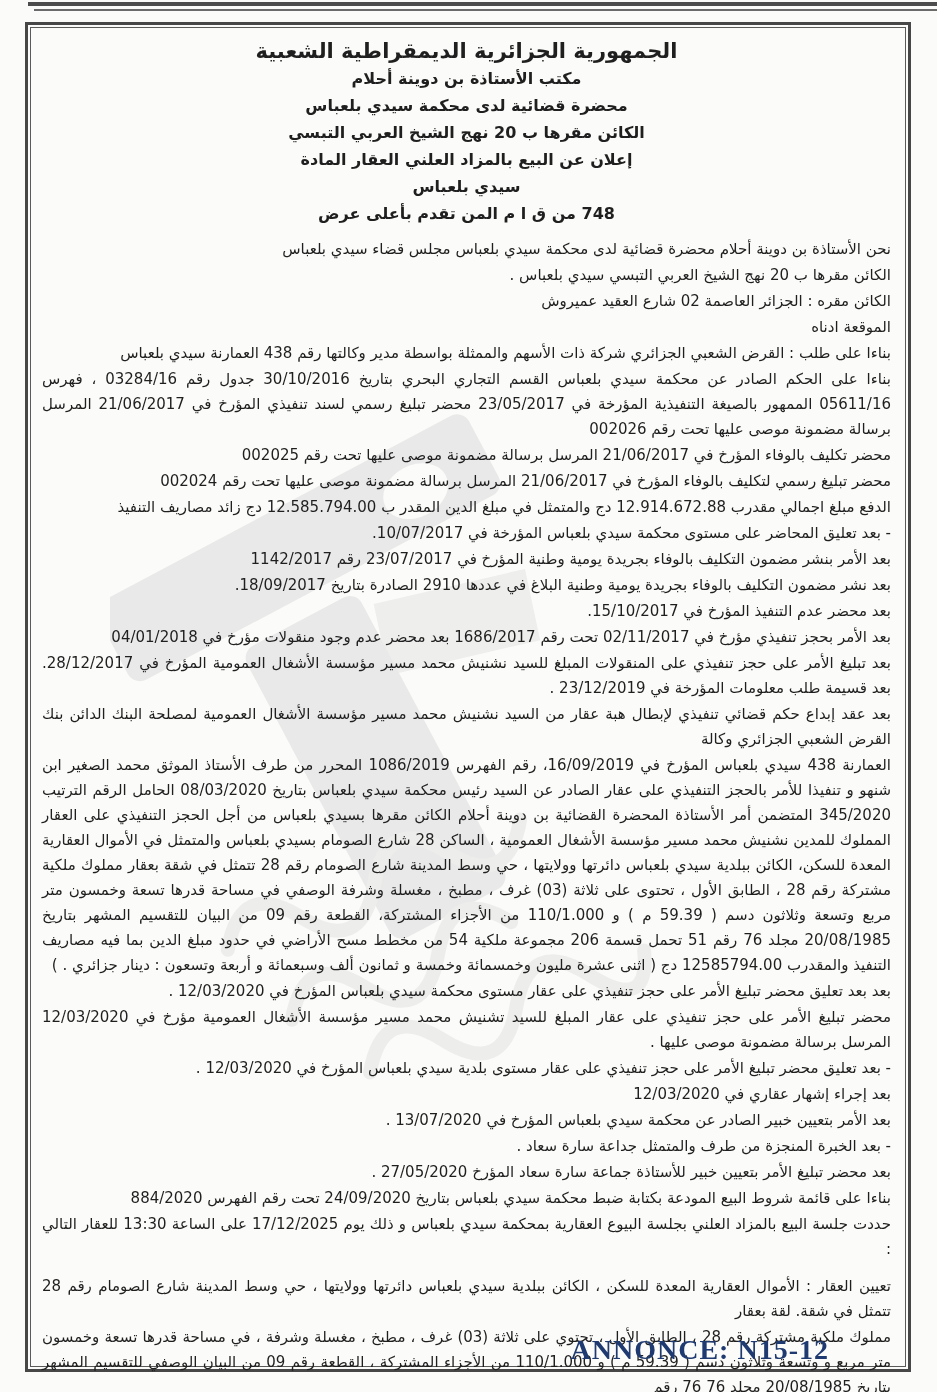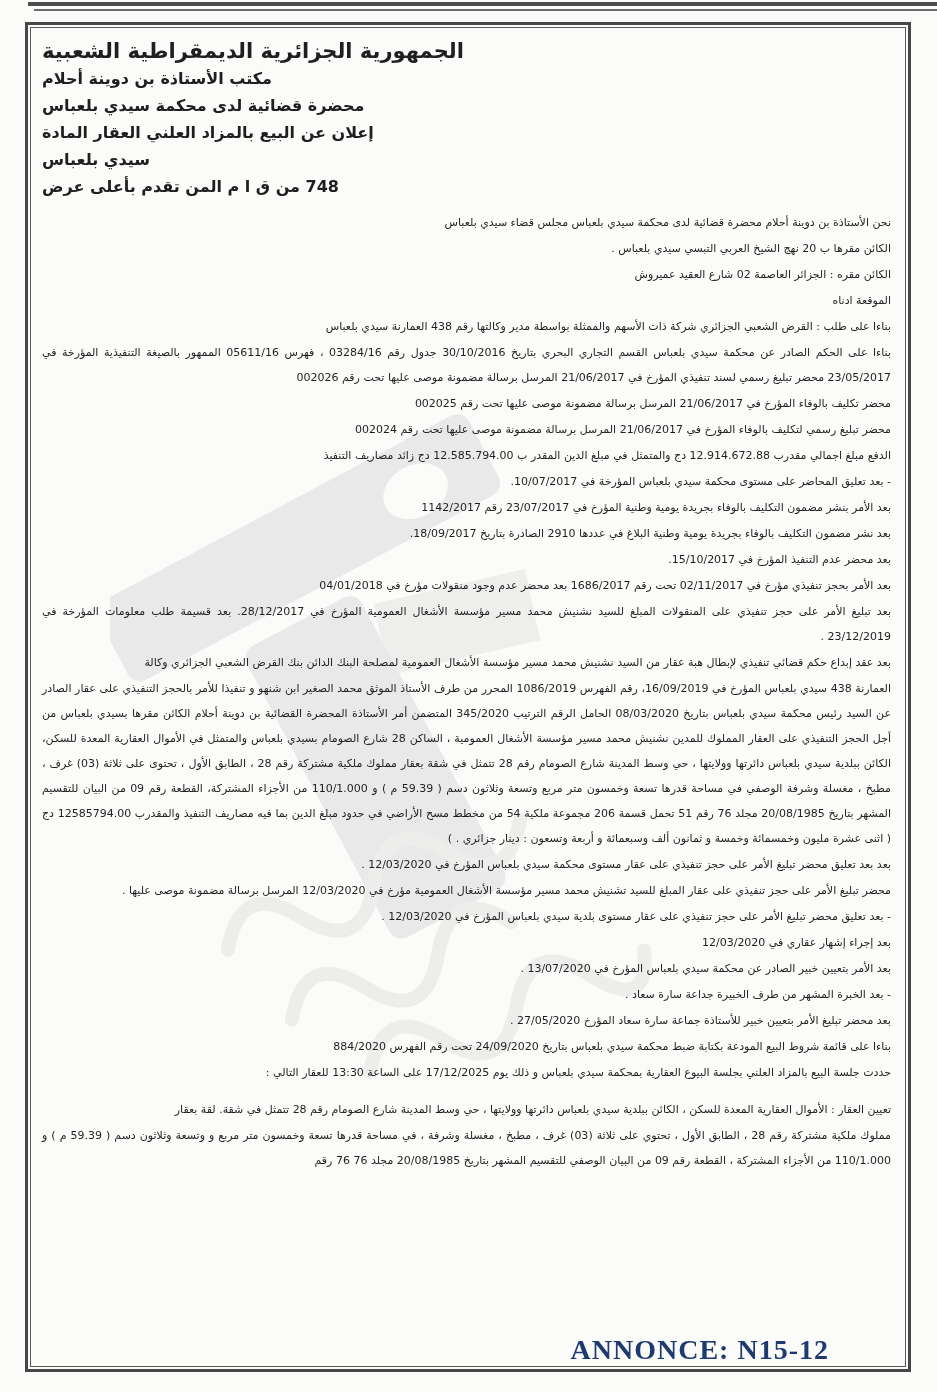--- a/index.html
+++ b/index.html
@@ -23,29 +23,29 @@
   }
   
   .watermark{
     position:absolute;left:110px;top:390px;width:660px;height:720px;
     z-index:0;pointer-events:none;opacity:.55;
   }
   .content{
     position:absolute;left:42px;right:46px;top:38px;z-index:1;
     direction:rtl;
   }
-  .header{text-align:left;margin-bottom:10px;}
+  .header{text-align:center;margin-bottom:10px;}
   .hline{
     font-weight:bold;font-size:16px;line-height:27px;margin:0;
     letter-spacing:0;
   }
   .hline:first-child{font-size:21px;}
   .body-text{margin-top:4px;}
   .para{
-    margin:0 0 1px 0;font-size:11px;line-height:25px;
+    margin:0 0 1px 0;font-size:15px;line-height:25px;
     text-align:justify;
   }
   .para:empty{height:10px;}
   .annonce{
     position:absolute;right:108px;bottom:26px;z-index:2;
     font-family:"Liberation Serif",serif;font-weight:bold;
     font-size:28px;letter-spacing:1px;background:transparent;
   }
 </style>
 </head>
@@ -70,20 +70,21 @@
     <path d="M150 560 q 40 -60 80 0 t 80 0 t 80 0"></path>
     <path d="M200 640 q 40 -60 80 0 t 80 0 t 80 0 t 60 0"></path>
   </g>
 </svg>
 
 <div class="content" dir="rtl">
   <div class="header">
       <p class="hline">الجمهورية الجزائرية الديمقراطية الشعبية</p>
       <p class="hline">مكتب الأستاذة بن دوينة أحلام</p>
       <p class="hline">محضرة قضائية لدى محكمة سيدي بلعباس</p>
+      <p class="hline">الكائن مقرها ب 20 نهج الشيخ العربي التبسي</p>
       <p class="hline">إعلان عن البيع بالمزاد العلني العقار المادة</p>
       <p class="hline">سيدي بلعباس</p>
       <p class="hline">748 من ق ا م المن تقدم بأعلى عرض</p>
     </div>
   <div class="body-text">
       <p class="para">نحن الأستاذة بن دوينة أحلام محضرة قضائية لدى محكمة سيدي بلعباس مجلس قضاء سيدي بلعباس</p>
       <p class="para">الكائن مقرها ب 20 نهج الشيخ العربي التبسي سيدي بلعباس .</p>
       <p class="para">الكائن مقره : الجزائر العاصمة 02 شارع العقيد عميروش</p>
       <p class="para">الموقعة ادناه</p>
       <p class="para">بناءا على طلب : القرض الشعبي الجزائري شركة ذات الأسهم والممثلة بواسطة مدير وكالتها رقم 438 العمارنة سيدي بلعباس</p>
@@ -97,21 +98,21 @@
       <p class="para">بعد محضر عدم التنفيذ المؤرخ في 15/10/2017.</p>
       <p class="para">بعد الأمر بحجز تنفيذي مؤرخ في 02/11/2017 تحت رقم 1686/2017 بعد محضر عدم وجود منقولات مؤرخ في 04/01/2018</p>
       <p class="para">بعد تبليغ الأمر على حجز تنفيذي على المنقولات المبلغ للسيد نشنيش محمد مسير مؤسسة الأشغال العمومية المؤرخ في 28/12/2017. بعد قسيمة طلب معلومات المؤرخة في 23/12/2019 .</p>
       <p class="para">بعد عقد إبداع حكم قضائي تنفيذي لإبطال هبة عقار من السيد نشنيش محمد مسير مؤسسة الأشغال العمومية لمصلحة البنك الدائن بنك القرض الشعبي الجزائري وكالة</p>
       <p class="para">العمارنة 438 سيدي بلعباس المؤرخ في 16/09/2019، رقم الفهرس 1086/2019 المحرر من طرف الأستاذ الموثق محمد الصغير ابن شنهو و تنفيذا للأمر بالحجز التنفيذي على عقار الصادر عن السيد رئيس محكمة سيدي بلعباس بتاريخ 08/03/2020 الحامل الرقم الترتيب 345/2020 المتضمن أمر الأستاذة المحضرة القضائية بن دوينة أحلام الكائن مقرها بسيدي بلعباس من أجل الحجز التنفيذي على العقار المملوك للمدين نشنيش محمد مسير مؤسسة الأشغال العمومية ، الساكن 28 شارع الصومام بسيدي بلعباس والمتمثل في الأموال العقارية المعدة للسكن، الكائن ببلدية سيدي بلعباس دائرتها وولايتها ، حي وسط المدينة شارع الصومام رقم 28 تتمثل في شقة بعقار مملوك ملكية مشتركة رقم 28 ، الطابق الأول ، تحتوى على ثلاثة (03) غرف ، مطبخ ، مغسلة وشرفة الوصفي في مساحة قدرها تسعة وخمسون متر مربع وتسعة وثلاثون دسم ( 59.39 م ) و 110/1.000 من الأجزاء المشتركة، القطعة رقم 09 من البيان للتقسيم المشهر بتاريخ 20/08/1985 مجلد 76 رقم 51 تحمل قسمة 206 مجموعة ملكية 54 من مخطط مسح الأراضي في حدود مبلغ الدين بما فيه مصاريف التنفيذ والمقدرب 12585794.00 دج ( اثنى عشرة مليون وخمسمائة وخمسة و ثمانون ألف وسبعمائة و أربعة وتسعون : دينار جزائري . )</p>
       <p class="para">بعد بعد تعليق محضر تبليغ الأمر على حجز تنفيذي على عقار مستوى محكمة سيدي بلعباس المؤرخ في 12/03/2020 .</p>
       <p class="para">محضر تبليغ الأمر على حجز تنفيذي على عقار المبلغ للسيد تشنيش محمد مسير مؤسسة الأشغال العمومية مؤرخ في 12/03/2020 المرسل برسالة مضمونة موصى عليها .</p>
       <p class="para">- بعد تعليق محضر تبليغ الأمر على حجز تنفيذي على عقار مستوى بلدية سيدي بلعباس المؤرخ في 12/03/2020 .</p>
       <p class="para">بعد إجراء إشهار عقاري في 12/03/2020</p>
       <p class="para">بعد الأمر بتعيين خبير الصادر عن محكمة سيدي بلعباس المؤرخ في 13/07/2020 .</p>
-      <p class="para">- بعد الخبرة المشهر من طرف الخبيرة جداعة سارة سعاد .</p>
+      <p class="para">- بعد الخبرة المنجزة من طرف والمتمثل جداعة سارة سعاد .</p>
       <p class="para">بعد محضر تبليغ الأمر بتعيين خبير للأستاذة جماعة سارة سعاد المؤرخ 27/05/2020 .</p>
       <p class="para">بناءا على قائمة شروط البيع المودعة بكتابة ضبط محكمة سيدي بلعباس بتاريخ 24/09/2020 تحت رقم الفهرس 884/2020</p>
       <p class="para">حددت جلسة البيع بالمزاد العلني بجلسة البيوع العقارية بمحكمة سيدي بلعباس و ذلك يوم 17/12/2025 على الساعة 13:30 للعقار التالي :</p>
       <p class="para"></p>
       <p class="para">تعيين العقار : الأموال العقارية المعدة للسكن ، الكائن ببلدية سيدي بلعباس دائرتها وولايتها ، حي وسط المدينة شارع الصومام رقم 28 تتمثل في شقة. لقة بعقار</p>
       <p class="para">مملوك ملكية مشتركة رقم 28 ، الطابق الأول ، تحتوي على ثلاثة (03) غرف ، مطبخ ، مغسلة وشرفة ، في مساحة قدرها تسعة وخمسون متر مربع و وتسعة وثلاثون دسم ( 59.39 م ) و 110/1.000 من الأجزاء المشتركة ، القطعة رقم 09 من البيان الوصفي للتقسيم المشهر بتاريخ 20/08/1985 مجلد 76 76 رقم</p>
     </div>
 
 </div>
 

